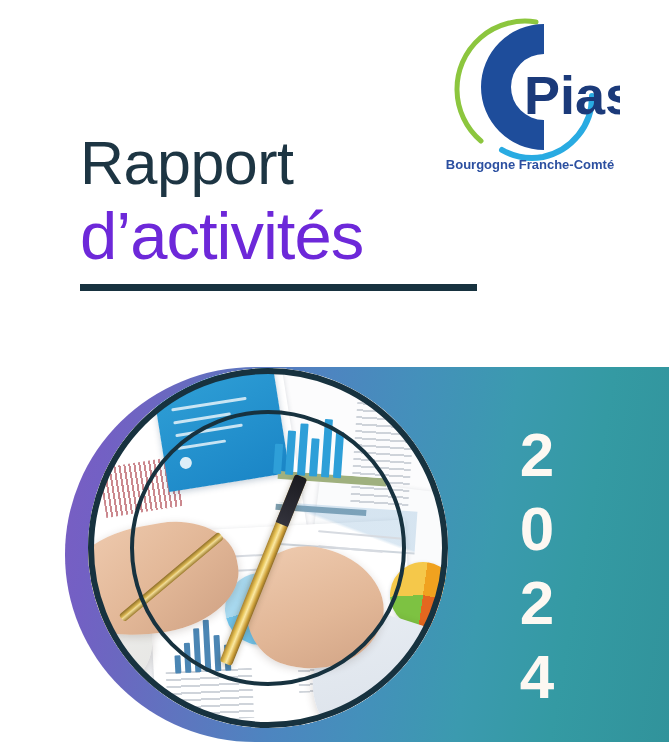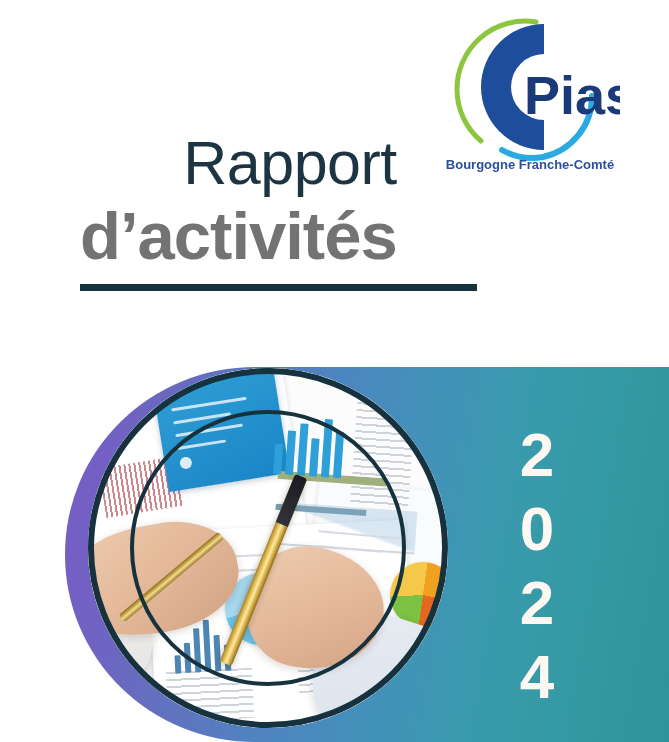--- a/index.html
+++ b/index.html
@@ -40,27 +40,26 @@
     top: 128px;
     width: 420px;
   }
   .title-line1 {
     font-size: 61px;
     line-height: 70px;
     font-weight: 300;
     color: #1d3543;
     letter-spacing: -0.5px;
     white-space: nowrap;
-    text-align: center;
   }
   .title-line2 {
     font-size: 67px;
     line-height: 80px;
-    font-weight: 700;
-    color: #737373;
+    font-weight: 400;
+    color: #6d28d9;
     letter-spacing: -1px;
     white-space: nowrap;
     margin-top: -2px;
   }
   .title-rule {
     margin-top: 8px;
     width: 397px;
     height: 7px;
     background: #17323f;
   }

